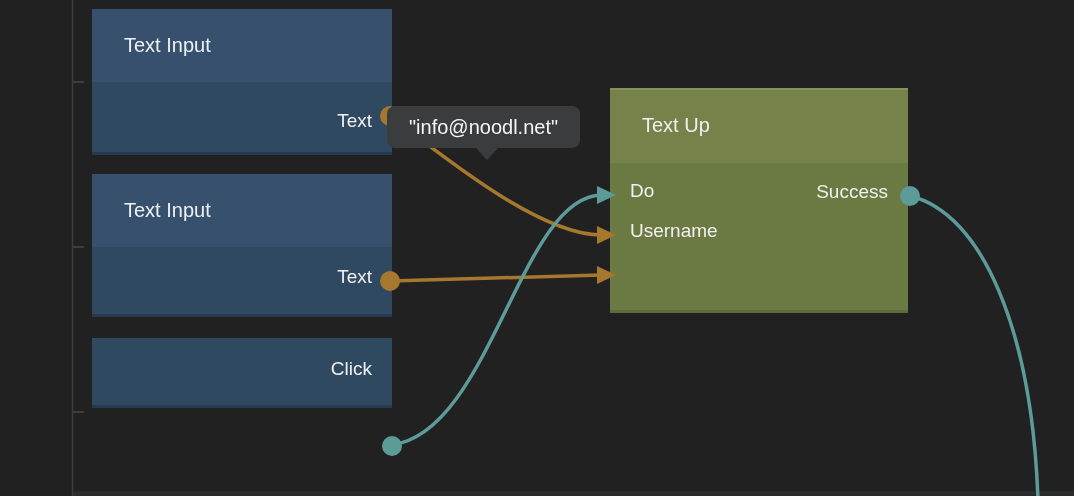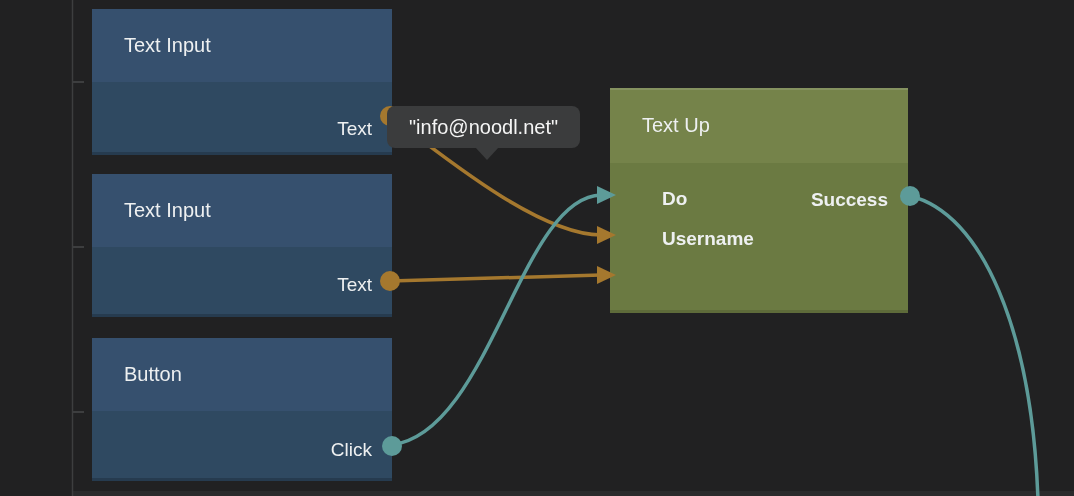--- a/index.html
+++ b/index.html
@@ -39,30 +39,29 @@
     font-size: 20px;
     color: var(--node-text);
   }
   .node-body {
     position: relative;
     width: 100%;
   }
   .node.blue .node-header { background: var(--blue-header); height: 73px; }
   .node.blue .node-body   { background: var(--blue-body); box-shadow: inset 0 -3px 0 rgba(0,0,0,0.18); }
   .node.green .node-header{ background: var(--green-header); height: 75px; box-shadow: inset 0 2px 0 rgba(255,255,255,0.12); }
-  .node.green .node-body  { background: var(--green-body); box-shadow: inset 0 -3px 0 rgba(0,0,0,0.12); font-weight: bold; }
+  .node.green .node-body  { background: var(--green-body); box-shadow: inset 0 -3px 0 rgba(0,0,0,0.12); }
   .port-row {
     position: absolute;
     left: 0; right: 0;
     height: 30px;
     display: flex;
-    align-items: flex-end;
+    align-items: flex-start;
     font-size: 19px;
     color: var(--node-text);
-    margin-left: 32px;
   }
   .port-row.out { justify-content: flex-end; padding-right: 20px; }
   .port-row.in  { justify-content: flex-start; padding-left: 20px; }
   #wires-overlay {
     position: absolute;
     left: 0; top: 0;
     z-index: 2;
     pointer-events: none;
   }
   .wire { fill: none; stroke-width: 3.5px; stroke-linecap: round; }
@@ -149,23 +148,20 @@
       <span>Text Input</span>
     </div>
     <div class="node-body" style="height:70px;">
       <div class="port-row out" style="top:19px;">
         <span>Text</span>
       </div>
     </div>
   </div>
 
   <div class="node blue" style="left:92px; top:338px; width:300px; height:143px;">
-    <div class="node-header">
-      <span>Button</span>
-    </div>
     <div class="node-body" style="height:70px;">
       <div class="port-row out" style="top:20px;">
         <span>Click</span>
       </div>
     </div>
   </div>
 
   <div class="node green" style="left:610px; top:88px; width:298px; height:225px;">
     <div class="node-header">
       <span>Text Up</span>

